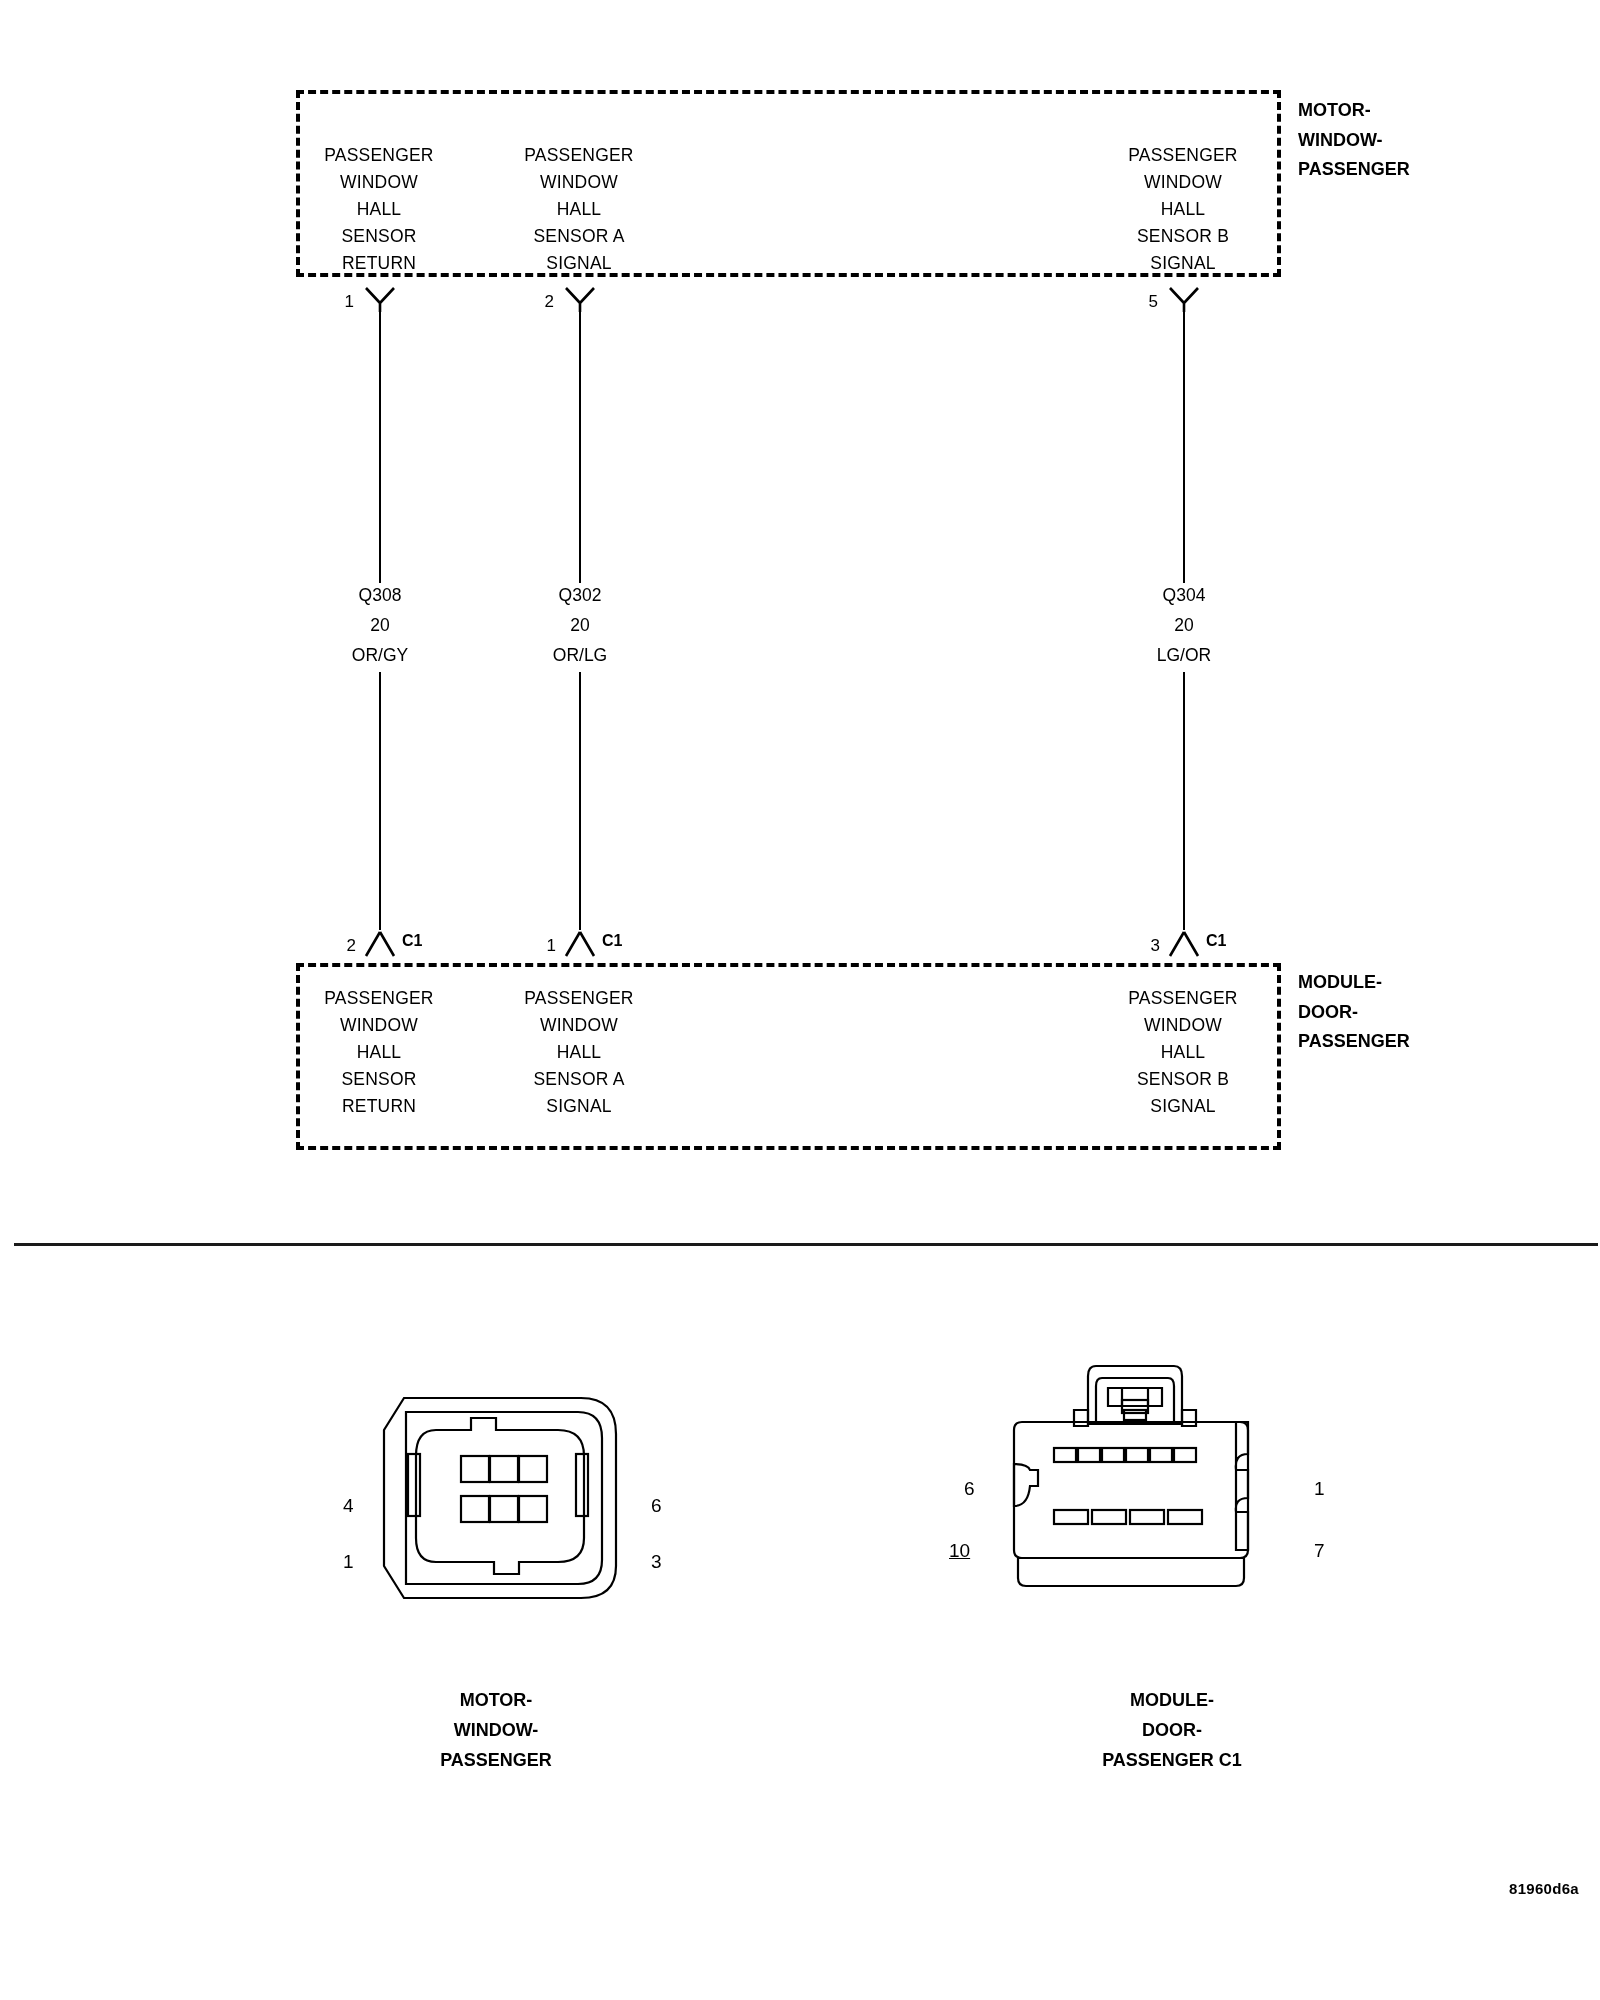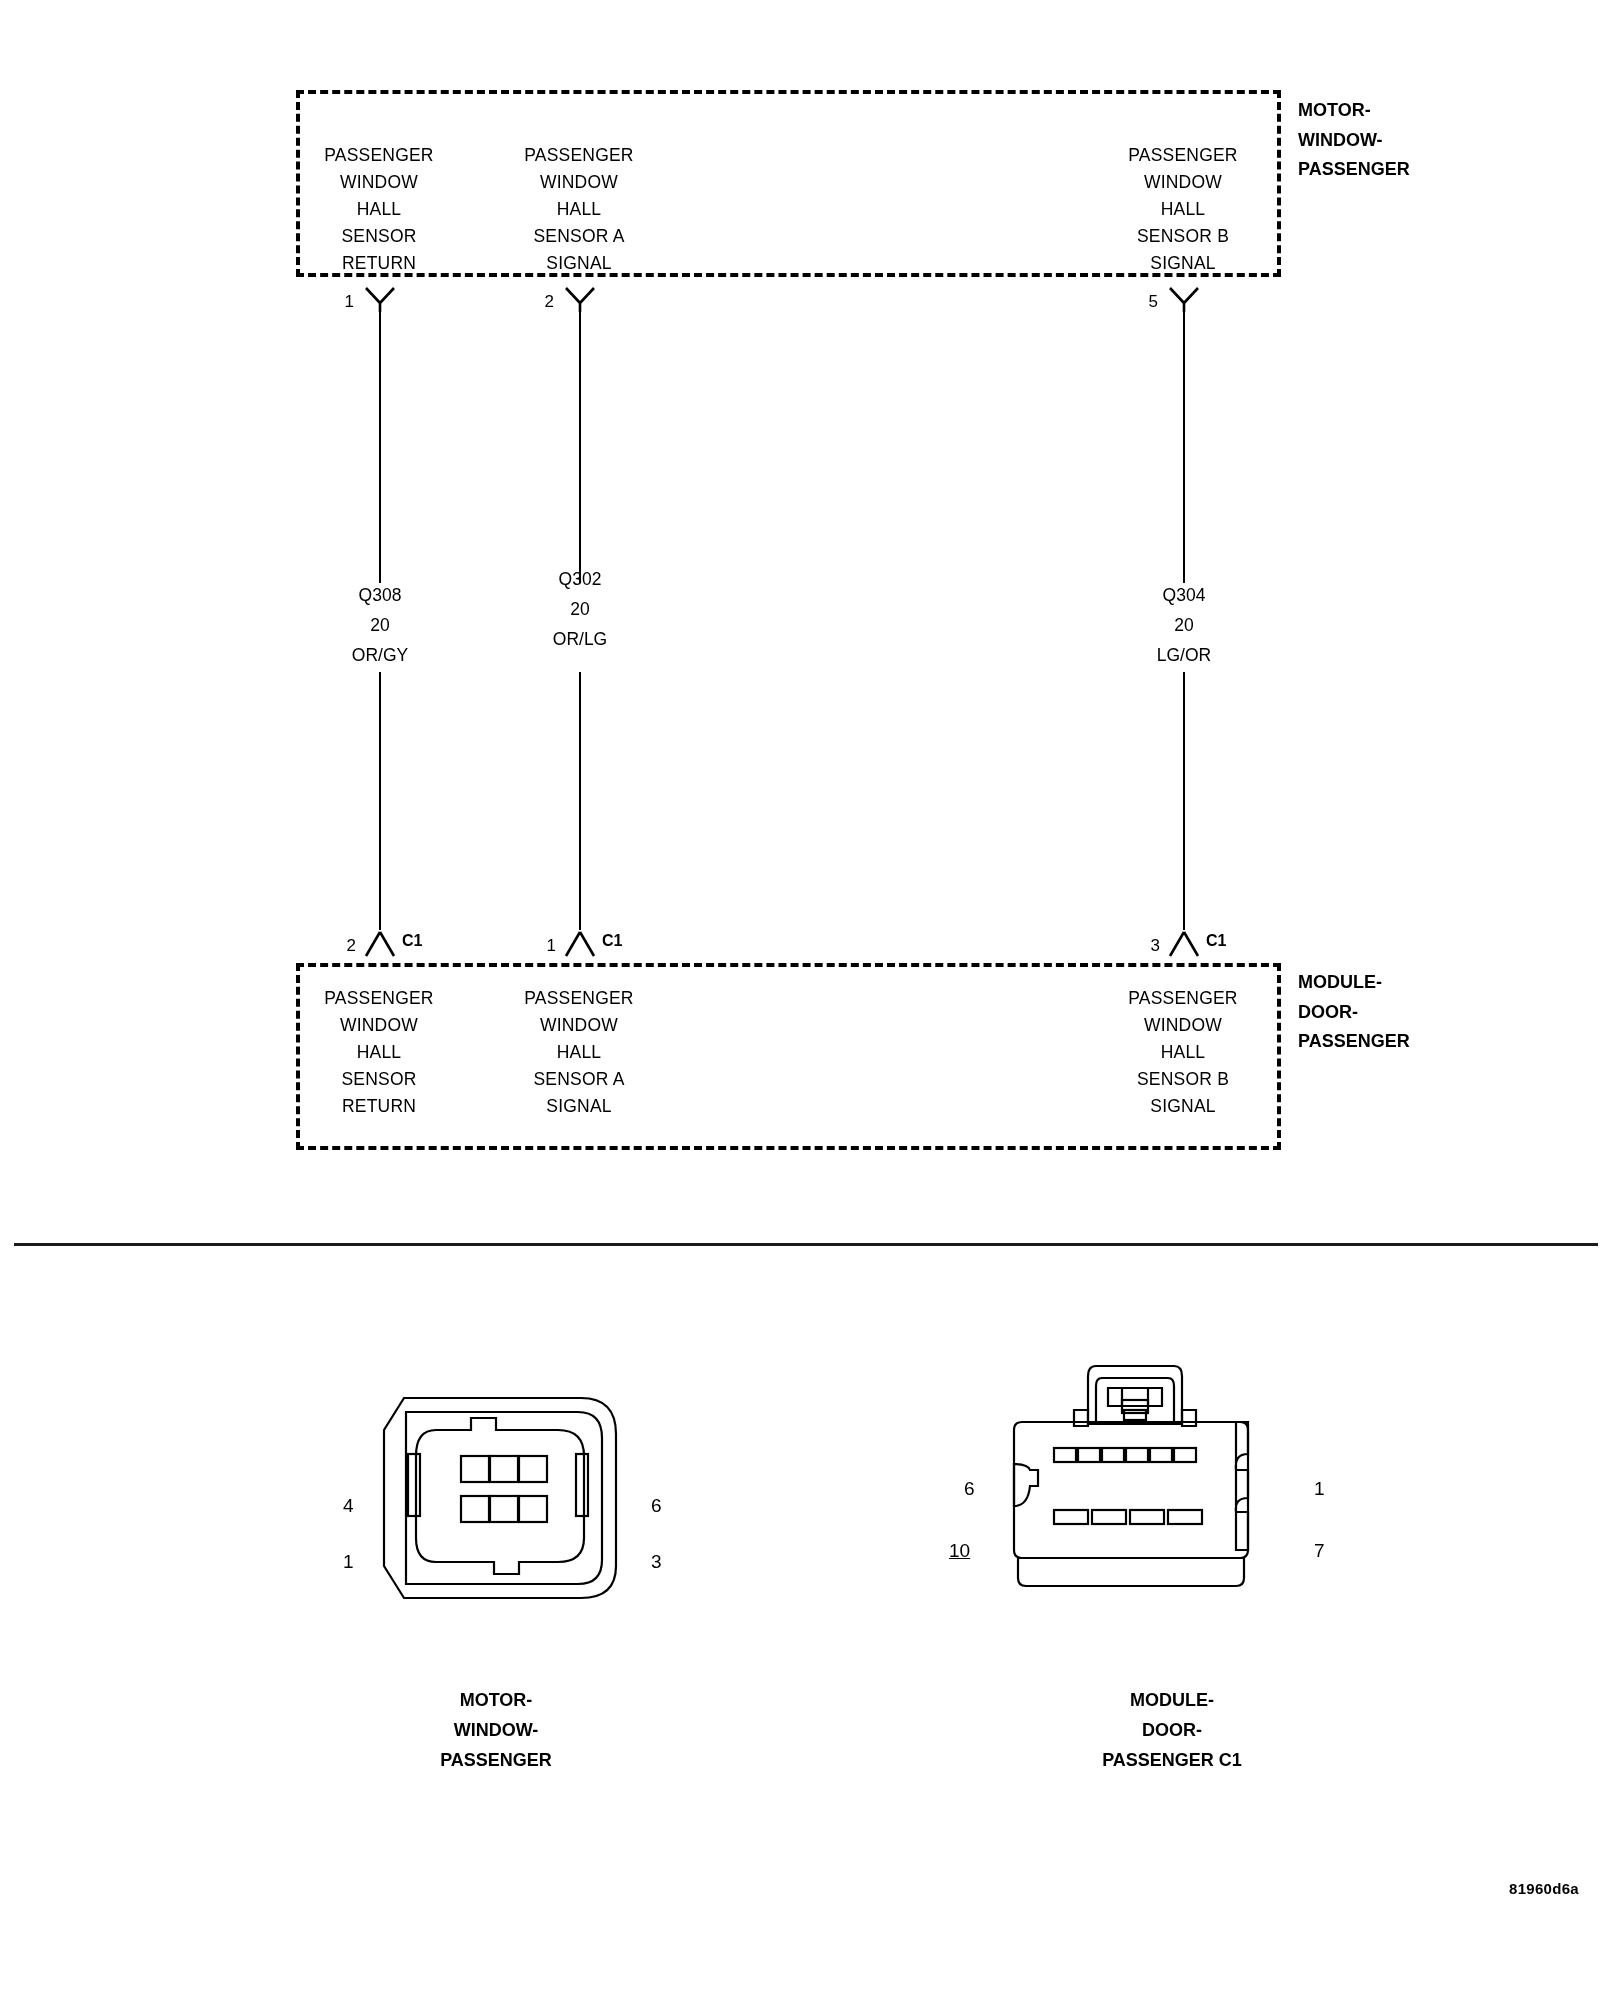--- a/index.html
+++ b/index.html
@@ -157,21 +157,21 @@
 
   <div class="wire" style="left:372.7px; top:311px; height:272px;"></div>
   <div class="wire" style="left:572.7px; top:311px; height:272px;"></div>
   <div class="wire" style="left:1176.7px; top:311px; height:272px;"></div>
 
   <div class="wire-label" style="left:294px; top:580px;">
     <div>Q308</div>
     <div>20</div>
     <div>OR/GY</div>
   </div>
-  <div class="wire-label" style="left:494px; top:564px;">
+  <div class="wire-label" style="left:494px; top:580px;">
     <div>Q302</div>
     <div>20</div>
     <div>OR/LG</div>
   </div>
   <div class="wire-label" style="left:1098px; top:580px;">
     <div>Q304</div>
     <div>20</div>
     <div>LG/OR</div>
   </div>
 

